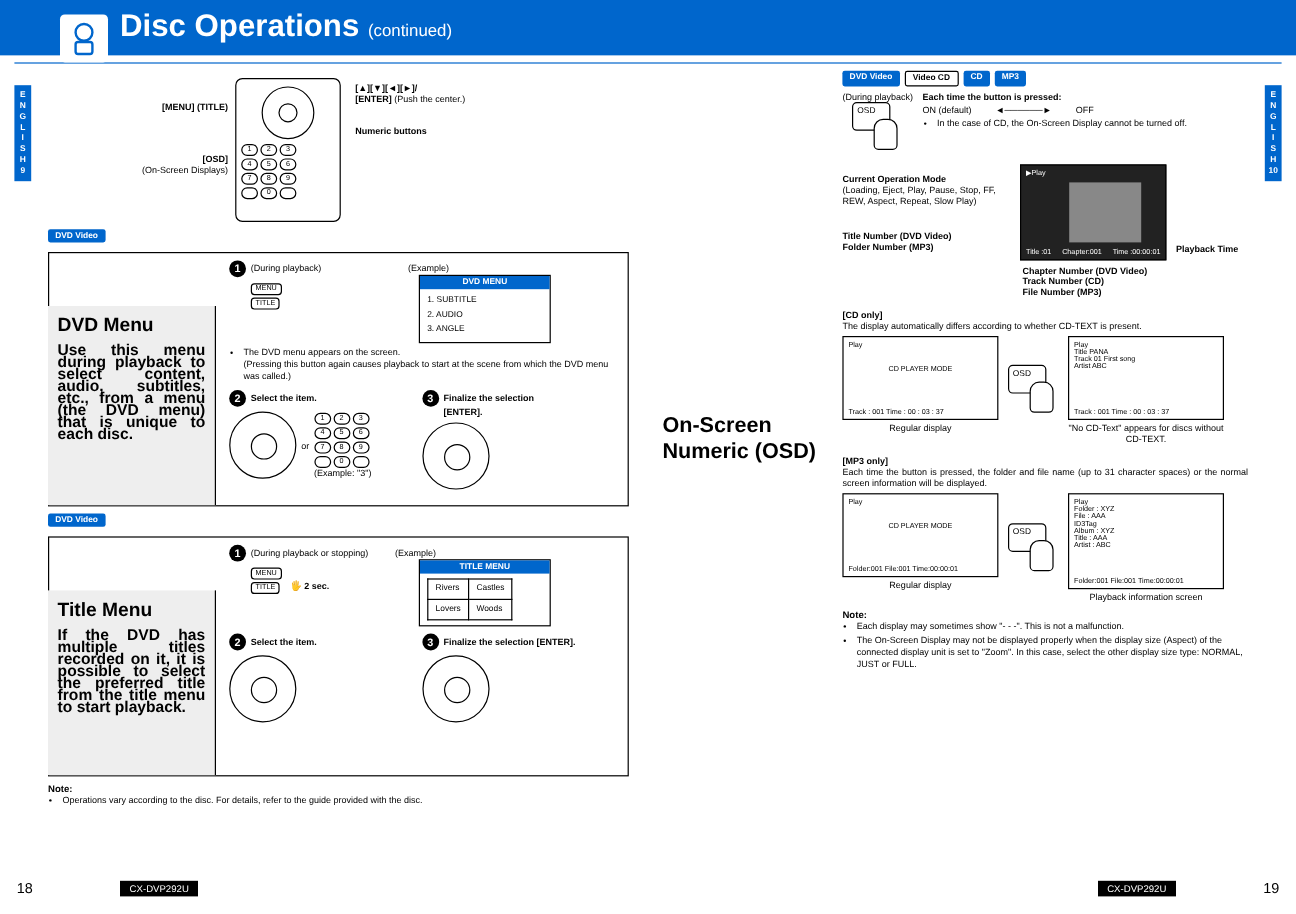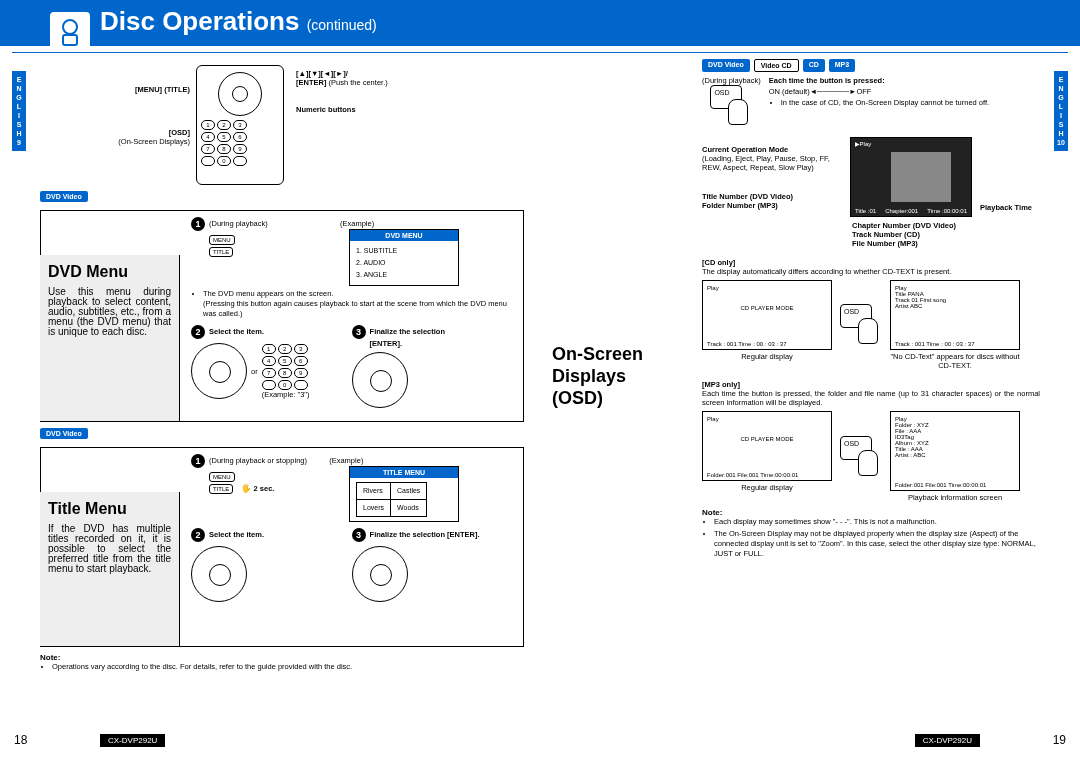--- a/index.html
+++ b/index.html
@@ -18,21 +18,21 @@
   .page-num { position: absolute; bottom: 6px; font-size: 12px; }
   .media-tag { display: inline-block; background: #0066cc; color: #fff; font-size: 7px; font-weight: bold; padding: 2px 6px; border-radius: 2px; margin-right: 2px;}
   .media-tag.outline { background: #fff; color: #000; border: 1px solid #000;}
   .media-row { display:flex; gap:2px; margin-bottom:4px;}
   .content-left { margin-left: 28px; margin-right: 4px; }
   .content-right { margin-left: 4px; margin-right: 28px; }
   .remote-box { border:1px solid #000; border-radius:6px; width:88px; height:120px; position:relative; padding:4px;}
   .section-box { border:1px solid #000; margin-top:8px; position:relative; min-height:190px;}
   .section-title-box { position:absolute; left:-1px; top:44px; width:140px; background:#eee; border-right:1px solid #000; padding:8px; height:calc(100% - 44px);}
   .section-title { font-size:16px; font-weight:bold; margin-bottom:6px;}
-  .section-desc { font-size:10px; text-align:justify; line-height:10px;}
+  .section-desc { font-size:13px; text-align:justify; line-height:10px;font-weight:bold;}
   .section-body { margin-left:140px; padding:6px 10px 6px 10px; position:relative;}
   .circ { display:inline-flex; width:14px; height:14px; border-radius:50%; background:#000; color:#fff; align-items:center; justify-content:center; font-size:9px; font-weight:bold; margin-right:4px; vertical-align:middle;}
   .example-box { border:1px solid #000; width:110px; position:absolute;}
   .example-box .hdr { background:#0066cc; color:#fff; font-size:7px; font-weight:bold; text-align:center; padding:2px;}
   .example-box .body { padding:4px 6px; font-size:7px; line-height:12px;}
   .keypad { display:inline-grid; grid-template-columns:repeat(3,14px); gap:2px; vertical-align:middle;}
   .keypad span { border:1px solid #000; border-radius:8px; font-size:6px; text-align:center; line-height:9px; height:10px;}
   .hand-osd { width:42px; height:42px; position:relative; display:inline-block; vertical-align:middle;}
   .hand-osd::before { content:""; position:absolute; width:30px; height:22px; border:1px solid #000; border-radius:4px; top:0; left:0;}
   .hand-osd::after { content:""; position:absolute; width:18px; height:24px; border:1px solid #000; border-radius:8px 8px 4px 4px; top:14px; left:18px; background:#fff;}
@@ -225,39 +225,39 @@
   <div class="page-num" style="left:14px;">18</div>
   <div class="footer-model" style="left:100px;">CX-DVP292U</div>
 </div>
 
 <div class="page">
   <div class="side-tab right">
     E<br>N<br>G<br>L<br>I<br>S<br>H<br><span>10</span>
   </div>
 
   <div class="osd-title-box">
-    <div class="osd-title">On-Screen Displays (OSD)</div>
+    <div class="osd-title">On-Screen Numeric (OSD)</div>
   </div>
 
   <div class="content-right" style="margin-left:150px;">
     <div class="media-row">
       <span class="media-tag">DVD Video</span>
       <span class="media-tag outline">Video CD</span>
       <span class="media-tag">CD</span>
       <span class="media-tag">MP3</span>
     </div>
 
     <div class="row-flex">
       <div style="text-align:center;">
         <div class="label7">(During playback)</div>
         <div class="hand-osd"><span style="position:absolute;top:4px;left:4px;font-size:7px;">OSD</span></div>
       </div>
       <div style="flex:1;">
         <div class="label7b">Each time the button is pressed:</div>
-        <div class="label7" style="display:flex;align-items:flex-end;gap:0;margin:2px 0;">
+        <div class="label7" style="display:flex;align-items:flex-end;gap:20px;margin:2px 0;">
           <span>ON (default)</span>
               <span>◄──────►</span>
               <span>OFF</span>
         </div>
         <ul class="bullet">
               <li>In the case of CD, the On-Screen Display cannot be turned off.</li>
             </ul>
       </div>
     </div>
 

